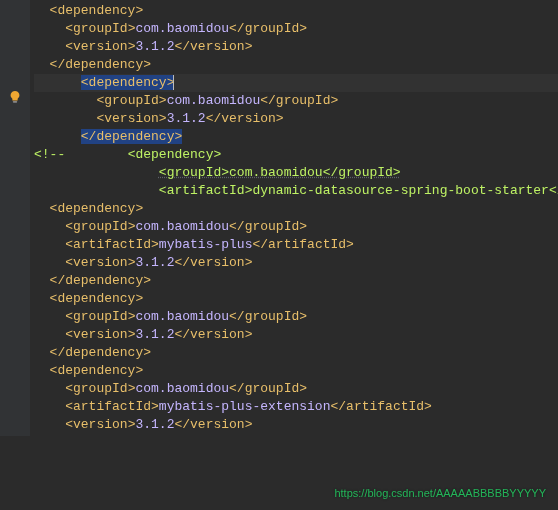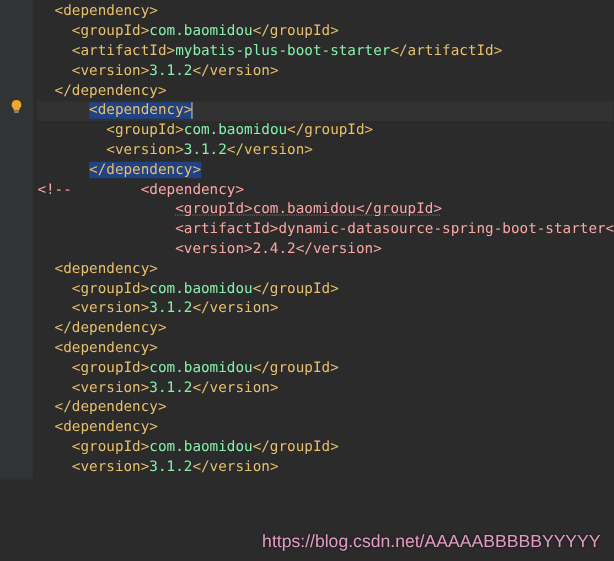--- a/index.html
+++ b/index.html
@@ -27,50 +27,51 @@
     background: #313335;
   }
   .code {
     margin-left: 30px;
     padding-left: 4px;
   }
   .line {
     height: 18px;
     white-space: pre;
     position: relative;
+    font-family: Liberation Mono, monospace;
   }
   .line.hl {
     background: #323232;
   }
   .tag { color: #e8bf6a; }
-  .val { color: #86efac; }
-  .comment { color: #fca5a5; }
+  .val { color: #c4b5fd; }
+  .comment { color: #bef264; }
   .sel-tag {
     background: #214283;
     color: #e8bf6a;
   }
   .cursor {
     border-left: 1px solid #bbb;
     margin-left: -1px;
   }
   .bulb {
     position: absolute;
     left: 8px;
     top: 90px;
     width: 14px;
     height: 14px;
     z-index: 5;
   }
   .watermark {
     position: absolute;
     right: 12px;
     bottom: 8px;
-    color: #f9a8d4;
+    color: #22c55e;
     font-family: Arial, sans-serif;
-    font-size: 16px;
+    font-size: 11px;
     opacity: 0.9;
     text-shadow: 0 0 3px rgba(0,0,0,0.6);
     text-align: right;
   }
   .ul { text-decoration: underline dotted rgba(169,183,198,0.4); }
 </style>
 </head>
 <body>
 
 <div class="editor">
@@ -78,44 +79,44 @@
 
   <svg class="bulb" viewBox="0 0 16 16">
     <path fill="#f0a732" d="M8 1a5 5 0 0 0-3 9v2h6v-2a5 5 0 0 0-3-9z"></path>
     <rect fill="#888" x="5.5" y="12.5" width="5" height="2" rx="1"></rect>
   </svg>
 
   <div class="code">
 
     <div class="line"><span>  </span><span class="tag">&lt;dependency&gt;</span></div>
     <div class="line"><span>    </span><span class="tag">&lt;groupId&gt;</span><span class="val">com.baomidou</span><span class="tag">&lt;/groupId&gt;</span></div>
-    <div class="line"><span>    </span><span class="tag">&lt;artifactId&gt;</span><span class="val">mybatis-plus-boot-starter</span><span class="tag">&lt;/artifactId&gt;</span></div>
     <div class="line"><span>    </span><span class="tag">&lt;version&gt;</span><span class="val">3.1.2</span><span class="tag">&lt;/version&gt;</span></div>
     <div class="line"><span>  </span><span class="tag">&lt;/dependency&gt;</span></div>
 
     <div class="line hl"><span>      </span><span class="sel-tag">&lt;dependency&gt;</span><span class="cursor"></span></div>
     <div class="line"><span>        </span><span class="tag">&lt;groupId&gt;</span><span class="val">com.baomidou</span><span class="tag">&lt;/groupId&gt;</span></div>
     <div class="line"><span>        </span><span class="tag">&lt;version&gt;</span><span class="val">3.1.2</span><span class="tag">&lt;/version&gt;</span></div>
     <div class="line"><span>      </span><span class="sel-tag">&lt;/dependency&gt;</span></div>
 
     <div class="line"><span class="comment"><span>&lt;!--</span>        <span>&lt;dependency&gt;</span></span></div>
     <div class="line"><span class="comment">                <span class="ul">&lt;groupId&gt;com.baomidou&lt;/groupId&gt;</span></span></div>
     <div class="line"><span class="comment">                <span>&lt;artifactId&gt;dynamic-datasource-spring-boot-starter&lt;/artifactId&gt;</span></span></div>
-    <div class="line"><span class="comment">                <span>&lt;version&gt;2.4.2&lt;/version&gt;</span></span></div>
 
     <div class="line"><span>  </span><span class="tag">&lt;dependency&gt;</span></div>
     <div class="line"><span>    </span><span class="tag">&lt;groupId&gt;</span><span class="val">com.baomidou</span><span class="tag">&lt;/groupId&gt;</span></div>
+    <div class="line"><span>    </span><span class="tag">&lt;artifactId&gt;</span><span class="val">mybatis-plus</span><span class="tag">&lt;/artifactId&gt;</span></div>
     <div class="line"><span>    </span><span class="tag">&lt;version&gt;</span><span class="val">3.1.2</span><span class="tag">&lt;/version&gt;</span></div>
     <div class="line"><span>  </span><span class="tag">&lt;/dependency&gt;</span></div>
 
     <div class="line"><span>  </span><span class="tag">&lt;dependency&gt;</span></div>
     <div class="line"><span>    </span><span class="tag">&lt;groupId&gt;</span><span class="val">com.baomidou</span><span class="tag">&lt;/groupId&gt;</span></div>
     <div class="line"><span>    </span><span class="tag">&lt;version&gt;</span><span class="val">3.1.2</span><span class="tag">&lt;/version&gt;</span></div>
     <div class="line"><span>  </span><span class="tag">&lt;/dependency&gt;</span></div>
 
     <div class="line"><span>  </span><span class="tag">&lt;dependency&gt;</span></div>
     <div class="line"><span>    </span><span class="tag">&lt;groupId&gt;</span><span class="val">com.baomidou</span><span class="tag">&lt;/groupId&gt;</span></div>
+    <div class="line"><span>    </span><span class="tag">&lt;artifactId&gt;</span><span class="val">mybatis-plus-extension</span><span class="tag">&lt;/artifactId&gt;</span></div>
     <div class="line"><span>    </span><span class="tag">&lt;version&gt;</span><span class="val">3.1.2</span><span class="tag">&lt;/version&gt;</span></div>
 
   </div>
 </div>
 
 <div class="watermark">https://blog.csdn.net/AAAAABBBBBYYYYY</div>
 
 </body></html>

